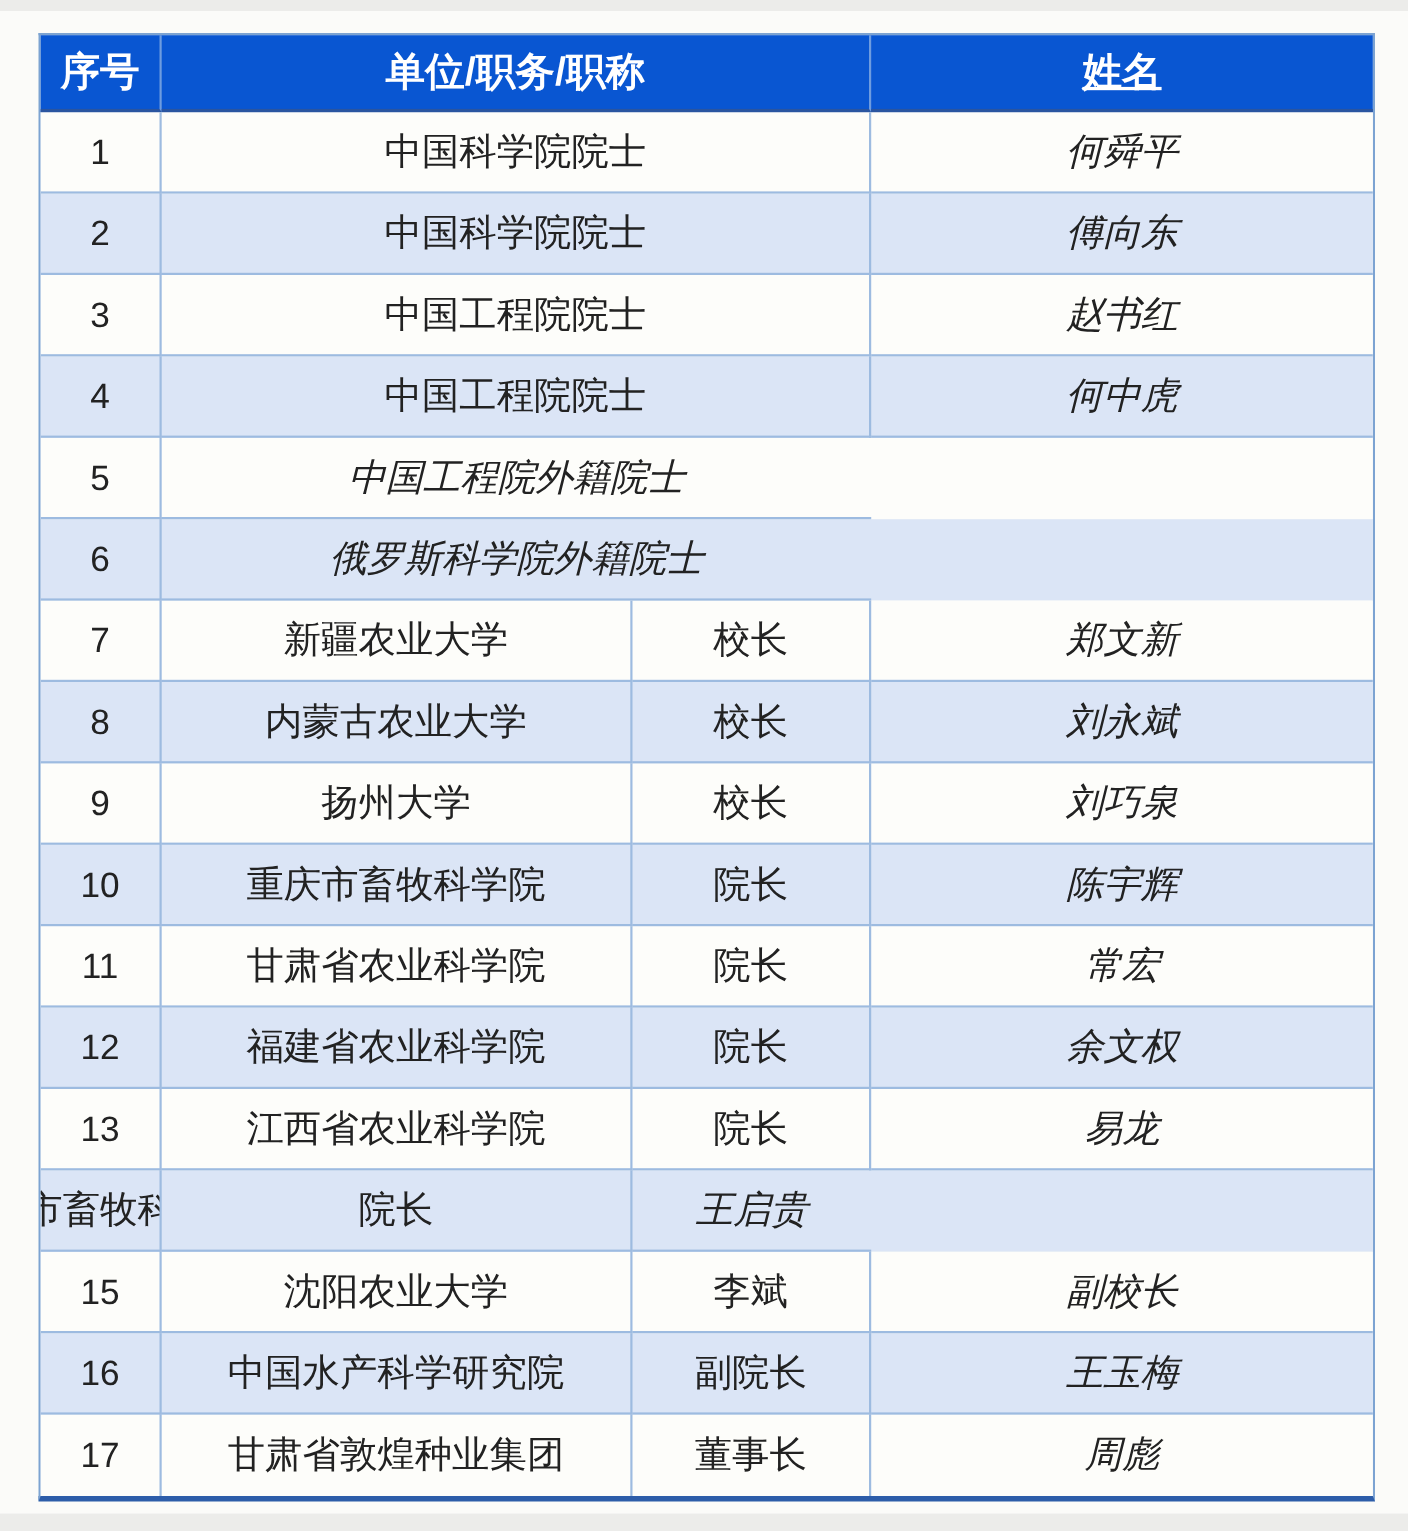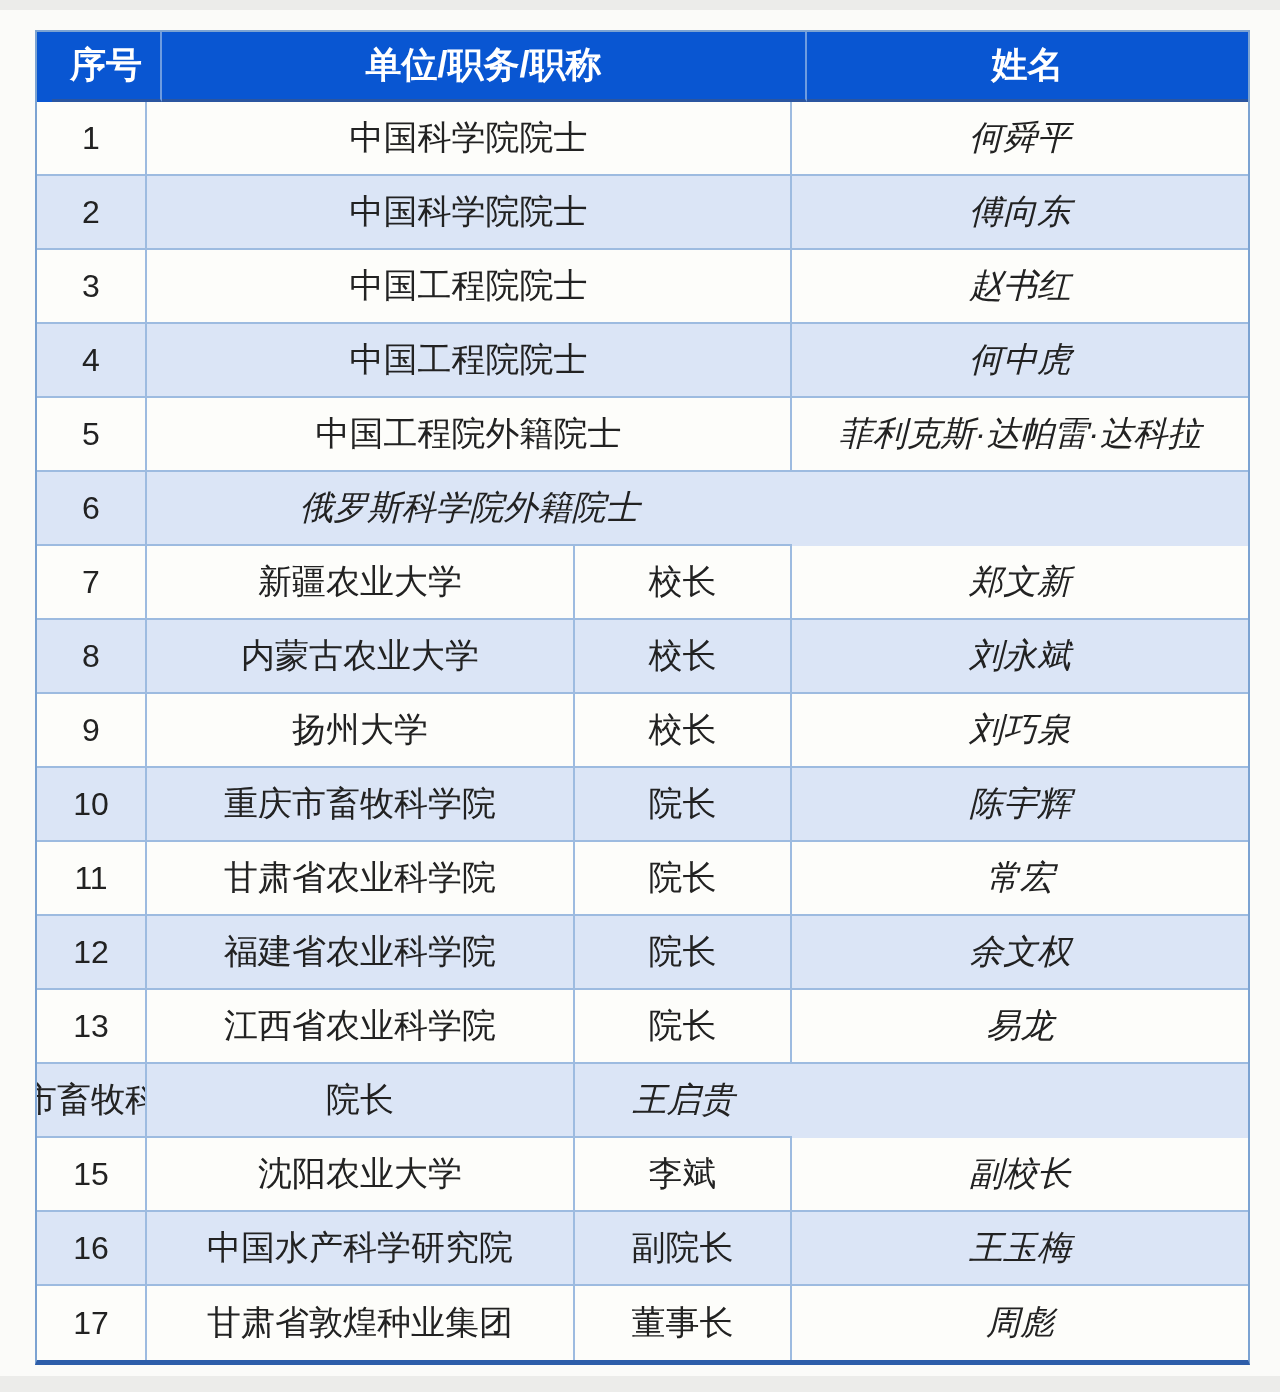--- a/index.html
+++ b/index.html
@@ -34,36 +34,35 @@
     box-sizing: border-box;
     border: 2px solid #7ca3d2;
     border-bottom: 5px solid #2d5da9;
     background: #fdfdfa;
   }
   .thead {
     display: grid;
     grid-template-columns: 110px 428px 217px 1fr;
     height: 70px;
     background: #0956d2;
-    padding-left: 15px;
   }
   .th {
     display: flex;
     align-items: center;
     justify-content: center;
     color: #ffffff;
     font-weight: bold;
     font-size: 36px;
     box-sizing: border-box;
     border-right: 2px solid #6e9ce0;
     border-bottom: 3px solid #2a55a0;
     white-space: nowrap;
   }
   .th.mid { grid-column: 2 / span 2; }
-  .th:last-child { border-right: none; }
+  .th:last-child { border-right: none; text-decoration: underline; }
   .tr {
     display: grid;
     grid-template-columns: 110px 428px 217px 1fr;
     height: 74px;
     background: #fdfdfa;
   }
   .tr.alt { background: #dbe5f6; }
   .td {
     display: flex;
     align-items: center;
@@ -109,21 +108,20 @@
         <div class="td name">赵书红</div>
       </div>
       <div class="tr alt">
         <div class="td no">4</div>
         <div class="td merged">中国工程院院士</div>
         <div class="td name">何中虎</div>
       </div>
       <div class="tr">
         <div class="td no">5</div>
         <div class="td merged">中国工程院外籍院士</div>
-        <div class="td name">菲利克斯·达帕雷·达科拉</div>
       </div>
       <div class="tr alt">
         <div class="td no">6</div>
         <div class="td merged">俄罗斯科学院外籍院士</div>
       </div>
       <div class="tr">
         <div class="td no">7</div>
         <div class="td unit">新疆农业大学</div>
         <div class="td pos">校长</div>
         <div class="td name">郑文新</div>

